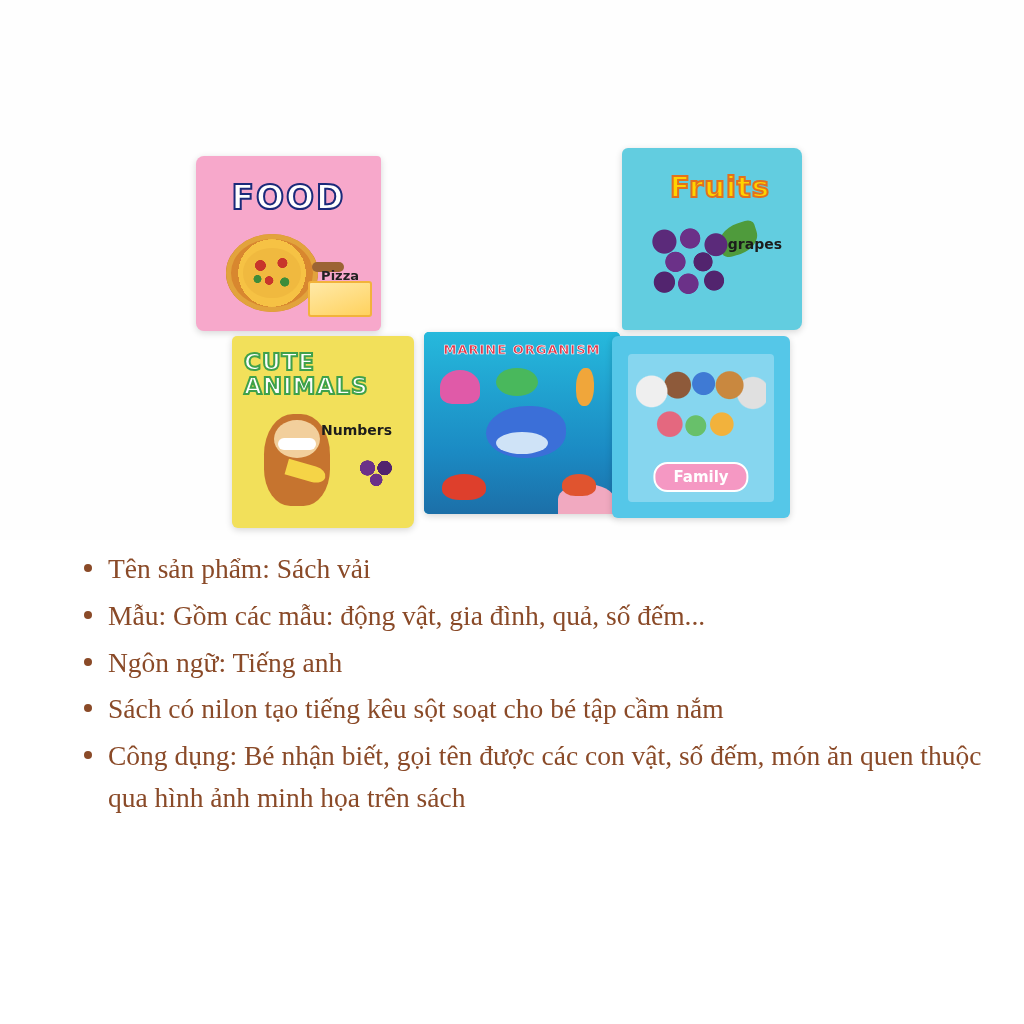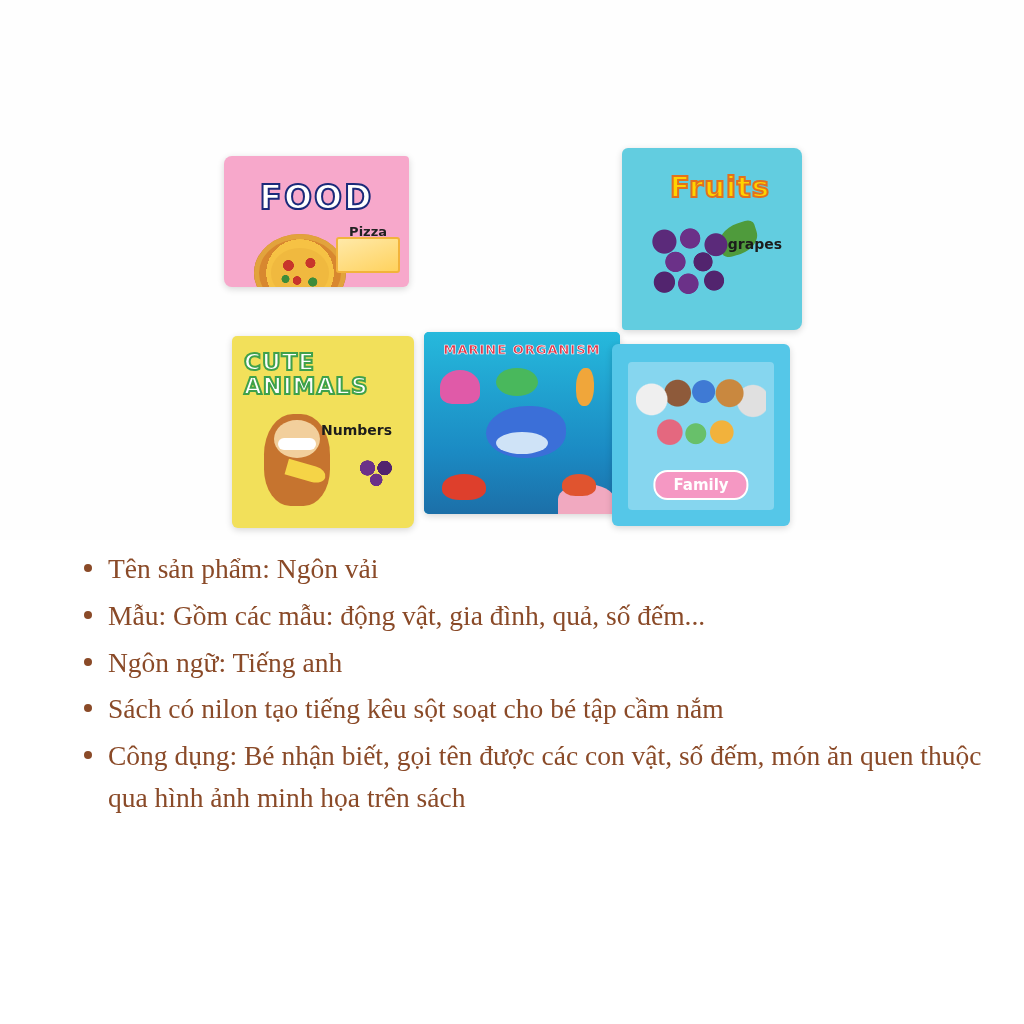--- a/index.html
+++ b/index.html
@@ -33,21 +33,21 @@
 
   .book {
     position: absolute;
     border-radius: 6px;
     box-shadow: 0 2px 7px rgba(0,0,0,0.16);
     overflow: hidden;
   }
 
   
   .book-food {
-    left: 224px; top: 156px; width: 185px; height: 131px;
+    left: 196px; top: 156px; width: 185px; height: 175px;
     background: #f7a8cb;
     border-radius: 8px 4px 6px 8px;
   }
   .food-title {
     position: absolute;
     top: 22px; left: 0; right: 0;
     text-align: center;
     font-family: "DejaVu Sans", sans-serif;
     font-weight: bold;
     font-size: 33px;
@@ -371,21 +371,21 @@
     border-radius: 50% 50% 40% 40%;
   }
   .coral {
     position: absolute; right: 6px; bottom: 0;
     width: 56px; height: 30px;
     background: #f1a9c0;
     border-radius: 50% 50% 0 0;
   }
 
   .book-family {
-    left: 612px; top: 344px; width: 178px; height: 182px;
+    left: 612px; top: 336px; width: 178px; height: 182px;
     background: #55c7e8;
     border-radius: 6px;
   }
   .family-panel {
     position: absolute;
     left: 16px; top: 18px; right: 16px; bottom: 16px;
     background: #86d6ef;
     border-radius: 4px;
   }
   .family-people {
@@ -490,20 +490,20 @@
     <div class="book book-family">
       <div class="family-panel">
         <div class="family-people"></div>
         <div class="family-badge">Family</div>
       </div>
     </div>
 
   </div>
 
   <ul class="info-list">
-    <li>Tên sản phẩm: Ngôn vải</li>
+    <li>Tên sản phẩm: Sách vải</li>
     <li>Mẫu: Gồm các mẫu: động vật, gia đình, quả, số đếm...</li>
     <li>Ngôn ngữ: Tiếng anh</li>
     <li>Sách có nilon tạo tiếng kêu sột soạt cho bé tập cầm nắm</li>
     <li>Công dụng: Bé nhận biết, gọi tên được các con vật, số đếm, món ăn quen thuộc qua hình ảnh minh họa trên sách</li>
   </ul>
 
 </div>
 
 </body></html>

